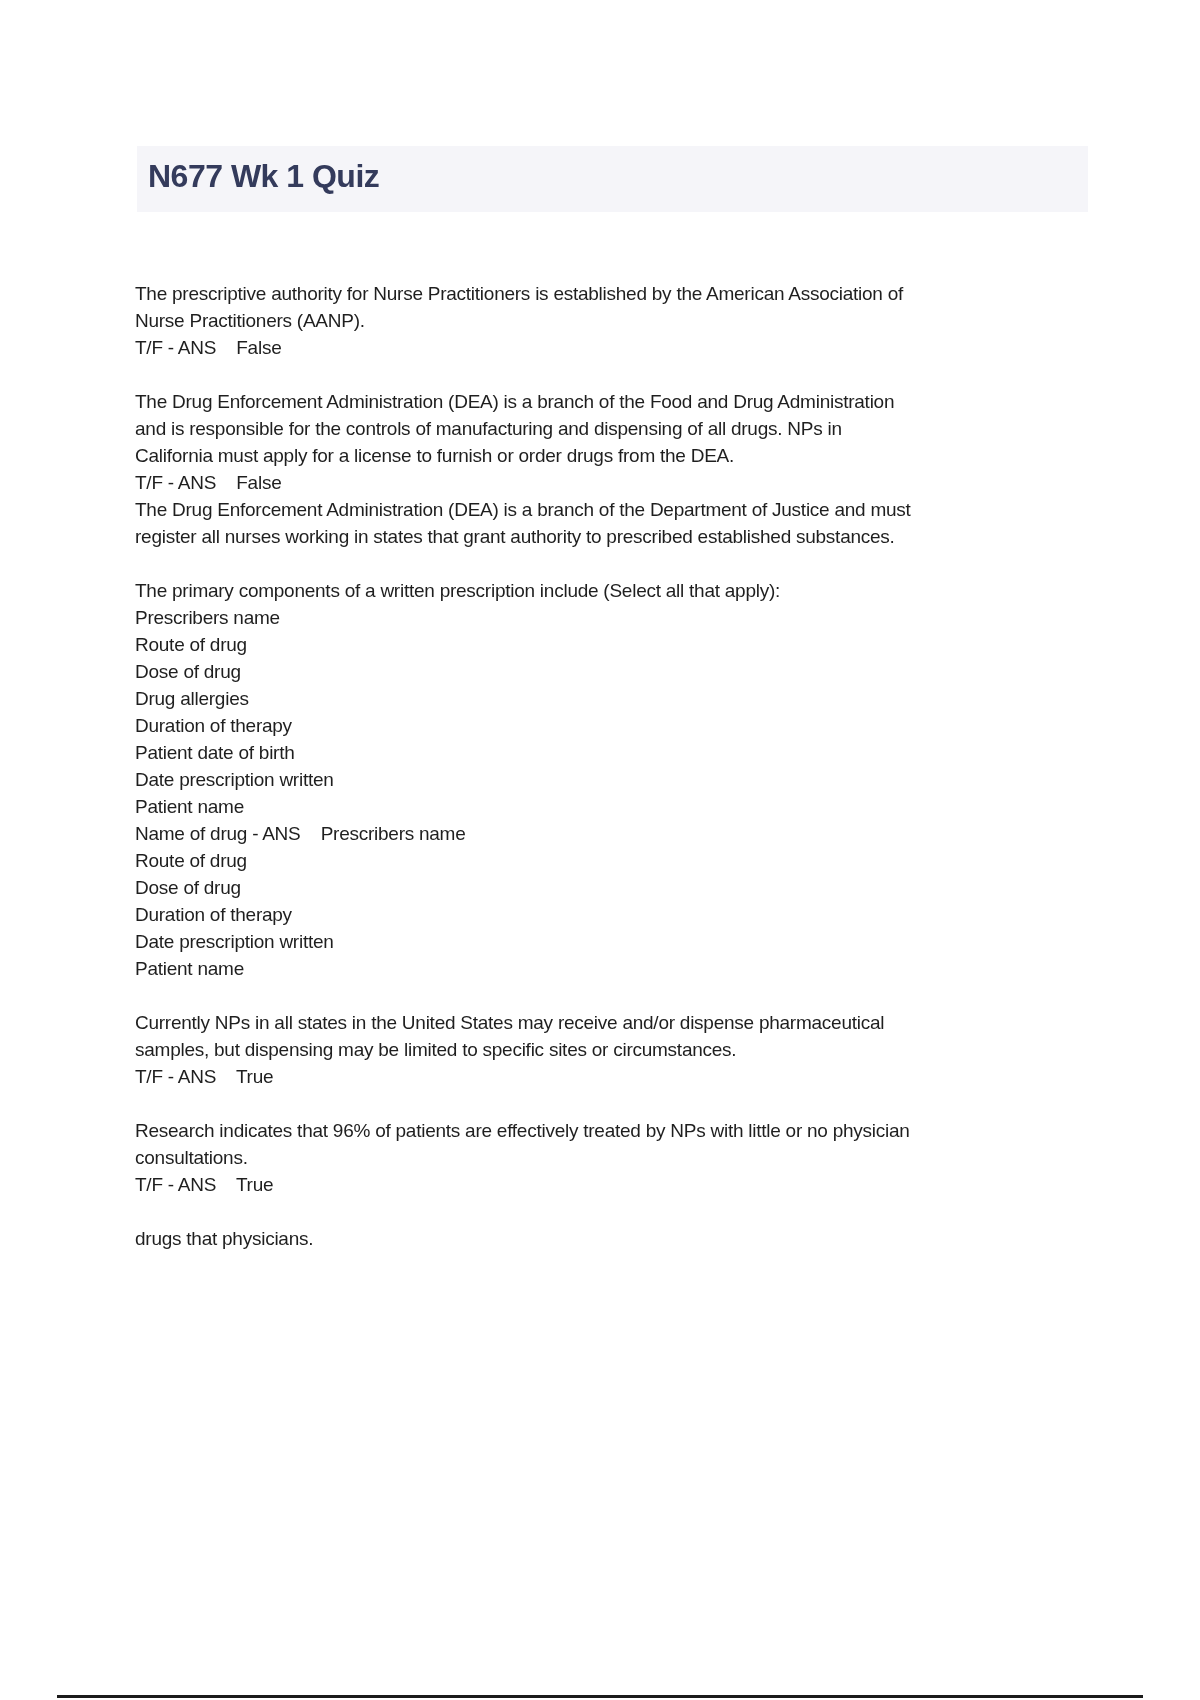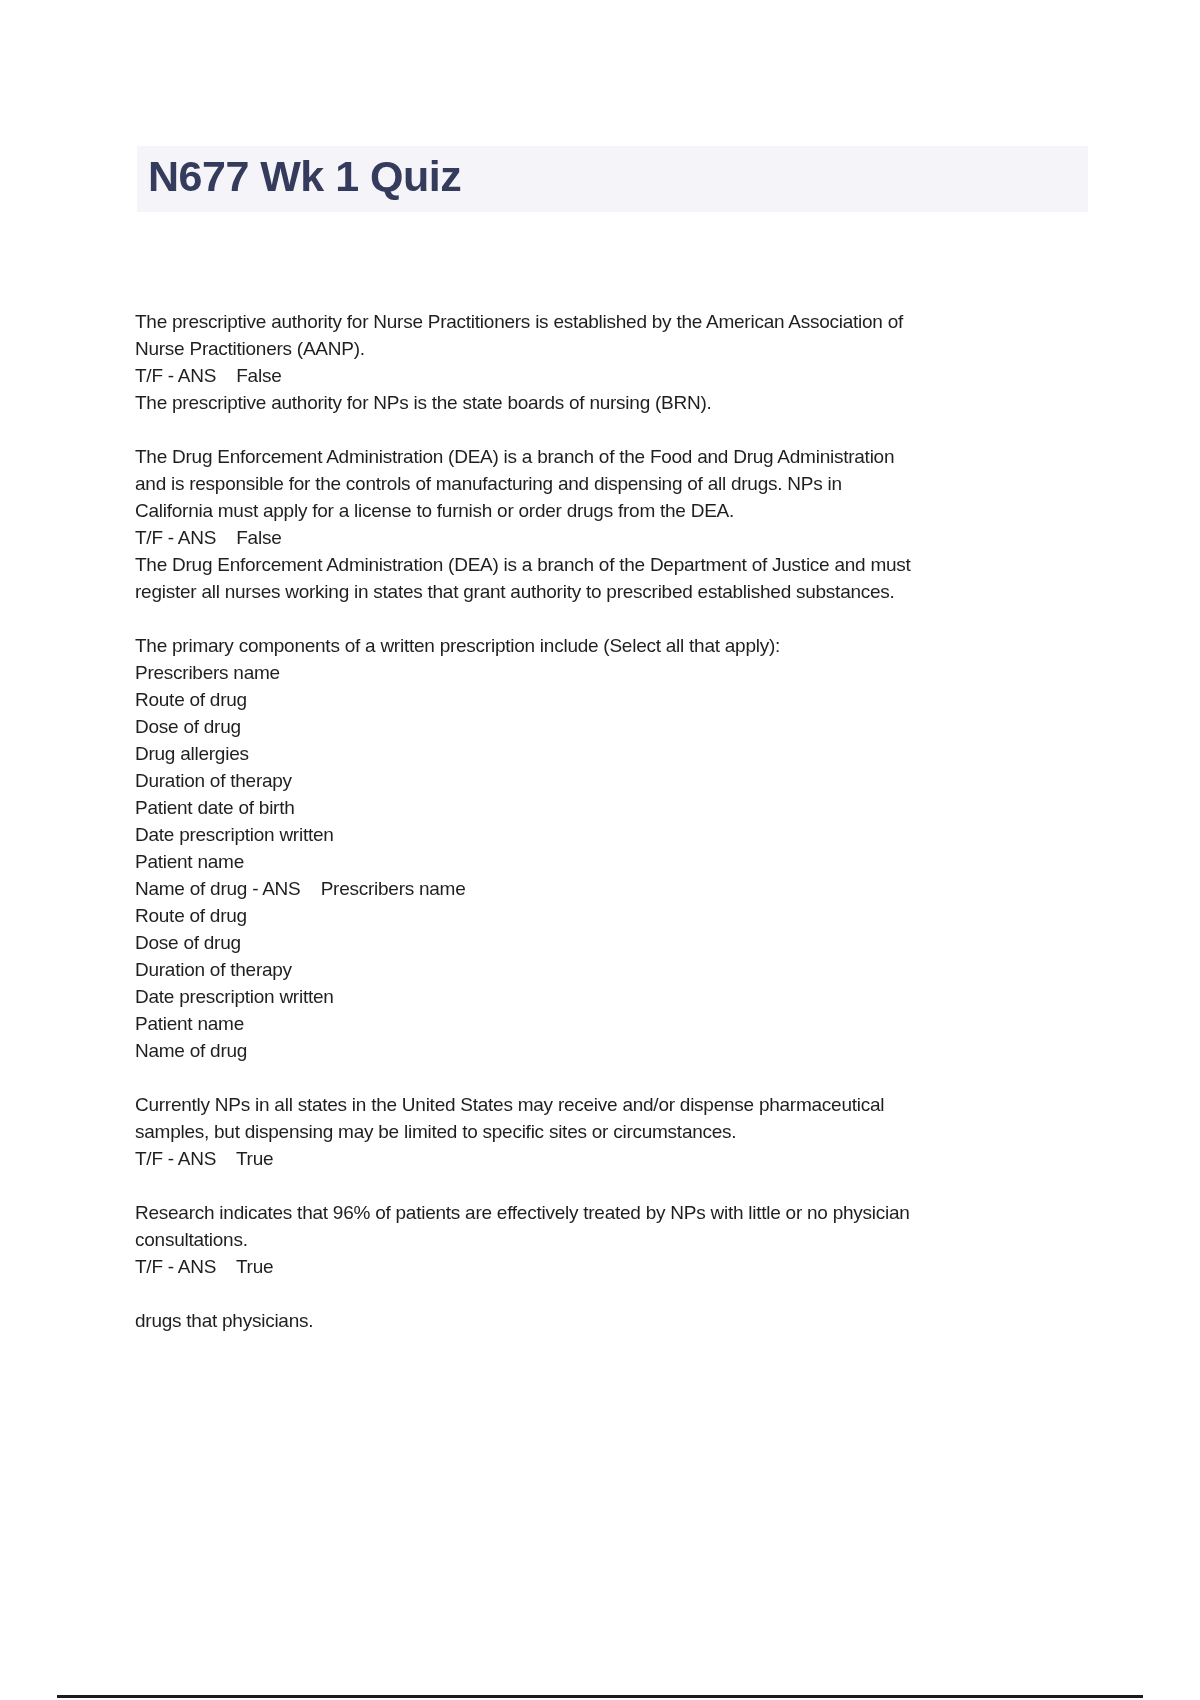--- a/index.html
+++ b/index.html
@@ -22,35 +22,34 @@
     width: 951px;
     height: 66px;
     background: var(--title-bar-bg, #f5f5f9);
     display: flex;
     align-items: center;
     box-sizing: border-box;
     padding-left: 11px;
     padding-bottom: 6px;
   }
   .title-bar .doc-title {
-    font-size: 43px;
+    font-size: 32px;
     font-weight: bold;
     letter-spacing: -0.5px;
     color: var(--title-color, #343b5c);
     white-space: pre;
   }
   .doc-body {
     position: absolute;
     left: 135px;
     top: 280px;
     width: 940px;
     color: var(--body-text-color, #1f1f1f);
     font-size: 19px;
     letter-spacing: -0.25px;
-    margin-top: 28px;
   }
   .para {
     margin: 0 0 27px 0;
   }
   .para:last-child {
     margin-bottom: 0;
   }
   .line {
     height: 27px;
     line-height: 27px;
@@ -71,21 +70,20 @@
 <div class="page" style="--page-bg: #ffffff; --title-bar-bg: #f5f5f9; --title-color: #343b5c; --body-text-color: #1f1f1f; --divider-color: #1b1b1b;">
   <div class="title-bar">
     <span class="doc-title">N677 Wk 1 Quiz</span>
   </div>
 
   <div class="doc-body">
       <div class="para">
         <div class="line">The prescriptive authority for Nurse Practitioners is established by the American Association of</div>
         <div class="line">Nurse Practitioners (AANP).</div>
         <div class="line">T/F - ANS    False</div>
-        <div class="line">The prescriptive authority for NPs is the state boards of nursing (BRN).</div>
       </div>
       <div class="para">
         <div class="line">The Drug Enforcement Administration (DEA) is a branch of the Food and Drug Administration</div>
         <div class="line">and is responsible for the controls of manufacturing and dispensing of all drugs. NPs in</div>
         <div class="line">California must apply for a license to furnish or order drugs from the DEA.</div>
         <div class="line">T/F - ANS    False</div>
         <div class="line">The Drug Enforcement Administration (DEA) is a branch of the Department of Justice and must</div>
         <div class="line">register all nurses working in states that grant authority to prescribed established substances.</div>
       </div>
       <div class="para">
@@ -97,21 +95,20 @@
         <div class="line">Duration of therapy</div>
         <div class="line">Patient date of birth</div>
         <div class="line">Date prescription written</div>
         <div class="line">Patient name</div>
         <div class="line">Name of drug - ANS    Prescribers name</div>
         <div class="line">Route of drug</div>
         <div class="line">Dose of drug</div>
         <div class="line">Duration of therapy</div>
         <div class="line">Date prescription written</div>
         <div class="line">Patient name</div>
-        <div class="line">Name of drug</div>
       </div>
       <div class="para">
         <div class="line">Currently NPs in all states in the United States may receive and/or dispense pharmaceutical</div>
         <div class="line">samples, but dispensing may be limited to specific sites or circumstances.</div>
         <div class="line">T/F - ANS    True</div>
       </div>
       <div class="para">
         <div class="line">Research indicates that 96% of patients are effectively treated by NPs with little or no physician</div>
         <div class="line">consultations.</div>
         <div class="line">T/F - ANS    True</div>

